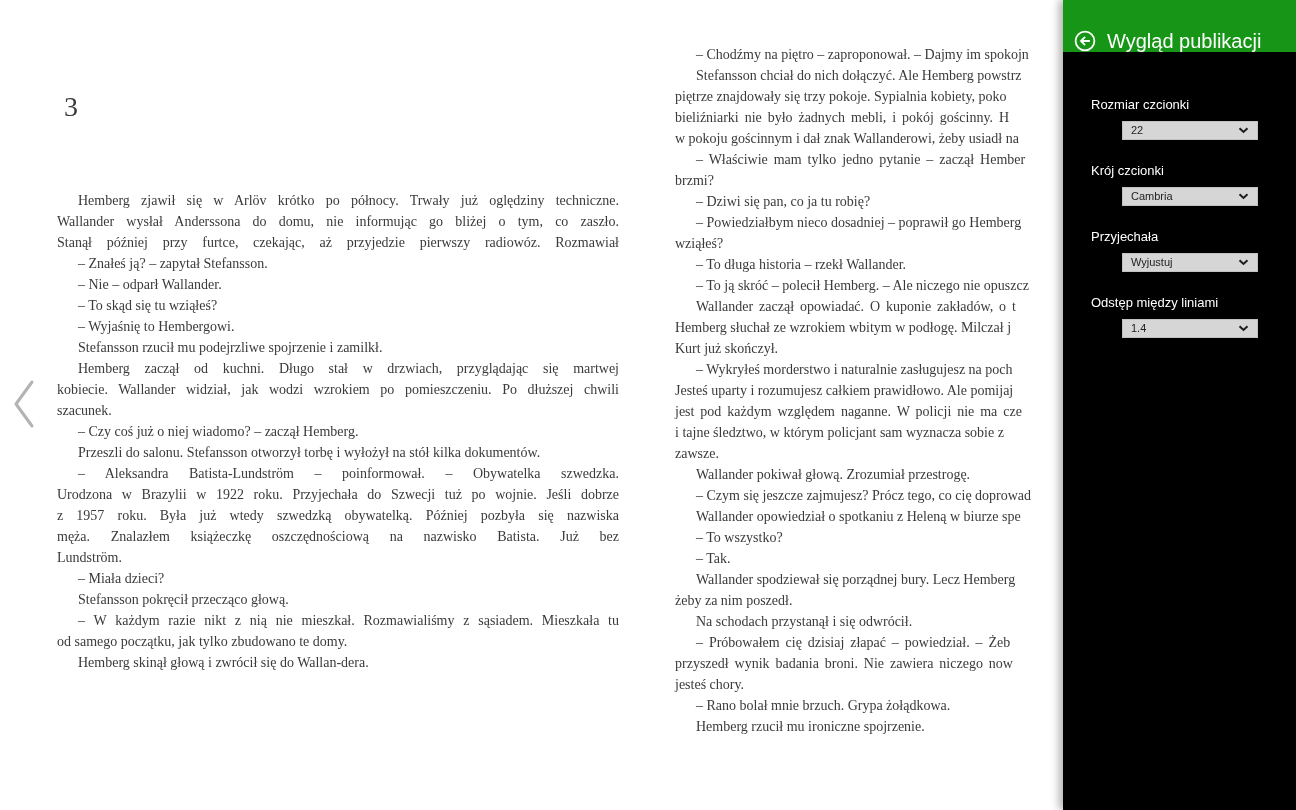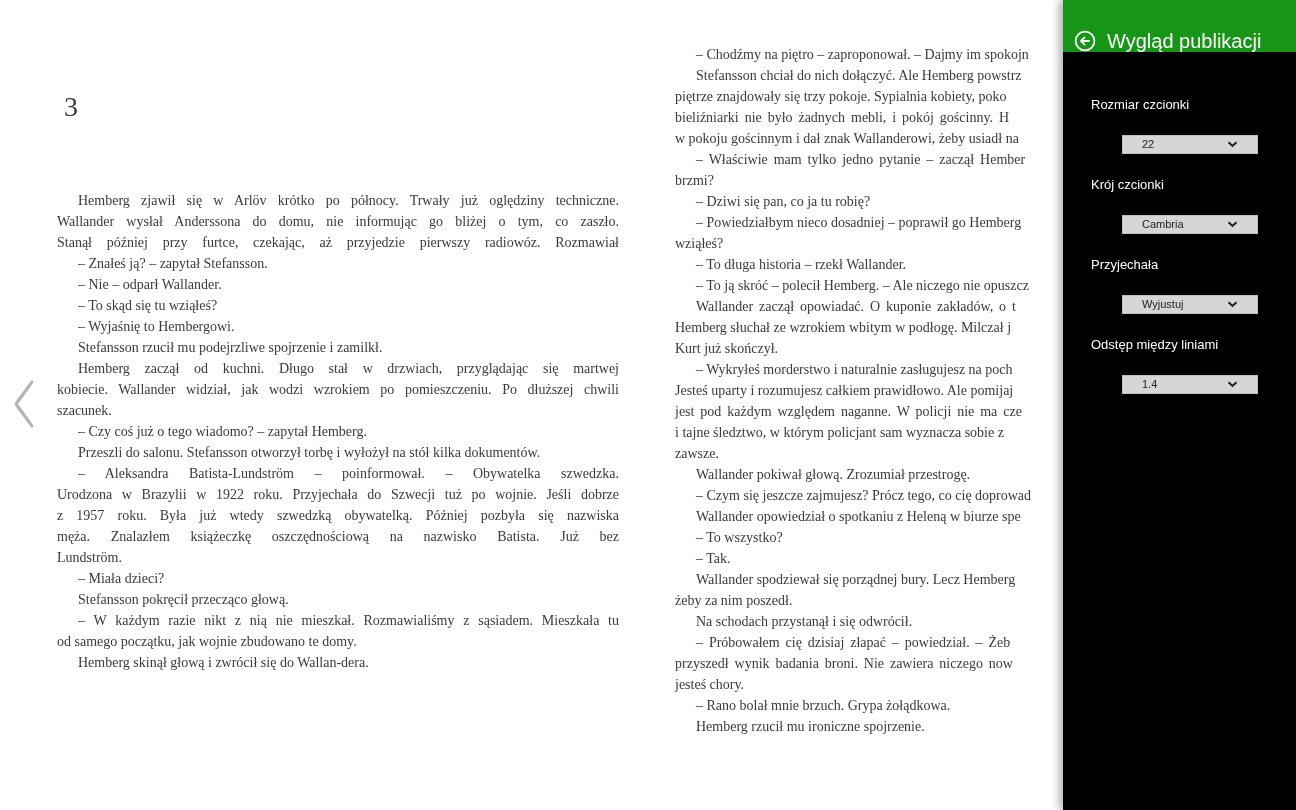--- a/index.html
+++ b/index.html
@@ -27,24 +27,24 @@
   .panel{position:absolute;top:0;right:0;width:233px;height:810px;
          background:var(--panel-bg,#000);box-shadow:-4px 0 8px rgba(0,0,0,.3);z-index:10;}
   .panel-header{height:52px;background:var(--header-green,#169516);
                 display:flex;align-items:flex-end;padding:13px 0 0 11px;box-sizing:border-box;}
   .back-btn{width:22px;height:22px;background:none;border:none;padding:0;cursor:pointer;display:block;}
   .panel-title{color:#fff;font-size:20px;line-height:22px;margin-left:11px;white-space:nowrap;}
   .panel-body{padding-left:28px;}
   .setting{margin-top:21px;}
   .setting.first{margin-top:43px;}
   .setting-label{color:var(--panel-label,#fff);font-size:13px;line-height:20px;}
-  .dropdown{margin-top:20px;margin-left:31px;width:136px;height:19px;box-sizing:border-box;
+  .dropdown{margin-top:6px;margin-left:31px;width:136px;height:19px;box-sizing:border-box;
             background:var(--dropdown-bg,#d6d6d6);border:1px solid #c2c2c2;
             display:flex;align-items:center;justify-content:space-between;
-            padding:0 19px;cursor:pointer;}
+            padding:0 8px;cursor:pointer;}
   .dd-value{font-size:11px;color:var(--dropdown-text,#222);line-height:17px;}
 </style>
 </head>
 <body>
 
 <div class="stage">
 
   <button class="prev-btn" title="">
     <svg width="24" height="50" viewBox="0 0 24 50">
       <polyline points="20,3 4,25 20,47" fill="none" stroke="#b3b3b3" stroke-width="3" stroke-linecap="round" stroke-linejoin="round"></polyline>
@@ -58,31 +58,31 @@
       <div class="line jst">Wallander wysłał Anderssona do domu, nie informując go bliżej o tym, co zaszło.</div>
       <div class="line jst">Stanął później przy furtce, czekając, aż przyjedzie pierwszy radiowóz. Rozmawiał</div>
       <div class="line ind">– Znałeś ją? – zapytał Stefansson.</div>
       <div class="line ind">– Nie – odparł Wallander.</div>
       <div class="line ind">– To skąd się tu wziąłeś?</div>
       <div class="line ind">– Wyjaśnię to Hembergowi.</div>
       <div class="line ind">Stefansson rzucił mu podejrzliwe spojrzenie i zamilkł.</div>
       <div class="line ind jst">Hemberg zaczął od kuchni. Długo stał w drzwiach, przyglądając się martwej</div>
       <div class="line jst">kobiecie. Wallander widział, jak wodzi wzrokiem po pomieszczeniu. Po dłuższej chwili</div>
       <div class="line">szacunek.</div>
-      <div class="line ind">– Czy coś już o tego wiadomo? – zapytał Hemberg.</div>
+      <div class="line ind">– Czy coś już o niej wiadomo? – zaczął Hemberg.</div>
       <div class="line ind">Przeszli do salonu. Stefansson otworzył torbę i wyłożył na stół kilka dokumentów.</div>
       <div class="line ind jst">– Aleksandra Batista-Lundström – poinformował. – Obywatelka szwedzka.</div>
       <div class="line jst">Urodzona w Brazylii w 1922 roku. Przyjechała do Szwecji tuż po wojnie. Jeśli dobrze</div>
       <div class="line jst">z 1957 roku. Była już wtedy szwedzką obywatelką. Później pozbyła się nazwiska</div>
       <div class="line jst">męża. Znalazłem książeczkę oszczędnościową na nazwisko Batista. Już bez</div>
       <div class="line">Lundström.</div>
       <div class="line ind">– Miała dzieci?</div>
       <div class="line ind">Stefansson pokręcił przecząco głową.</div>
       <div class="line ind jst">– W każdym razie nikt z nią nie mieszkał. Rozmawialiśmy z sąsiadem. Mieszkała tu</div>
-      <div class="line">od samego początku, jak wojnie zbudowano te domy.</div>
+      <div class="line">od samego początku, jak tylko zbudowano te domy.</div>
       <div class="line ind">Hemberg skinął głową i zwrócił się do Wallan-dera.</div>
     </div>
   <div class="col col-right">
       <div class="line ind">– Chodźmy na piętro – zaproponował. – Dajmy im spokojn</div>
       <div class="line ind">Stefansson chciał do nich dołączyć. Ale Hemberg powstrz</div>
       <div class="line">piętrze znajdowały się trzy pokoje. Sypialnia kobiety, poko</div>
       <div class="line wide">bieliźniarki nie było żadnych mebli, i pokój gościnny. H</div>
       <div class="line">w pokoju gościnnym i dał znak Wallanderowi, żeby usiadł na</div>
       <div class="line ind wide">– Właściwie mam tylko jedno pytanie – zaczął Hember</div>
       <div class="line">brzmi?</div>

